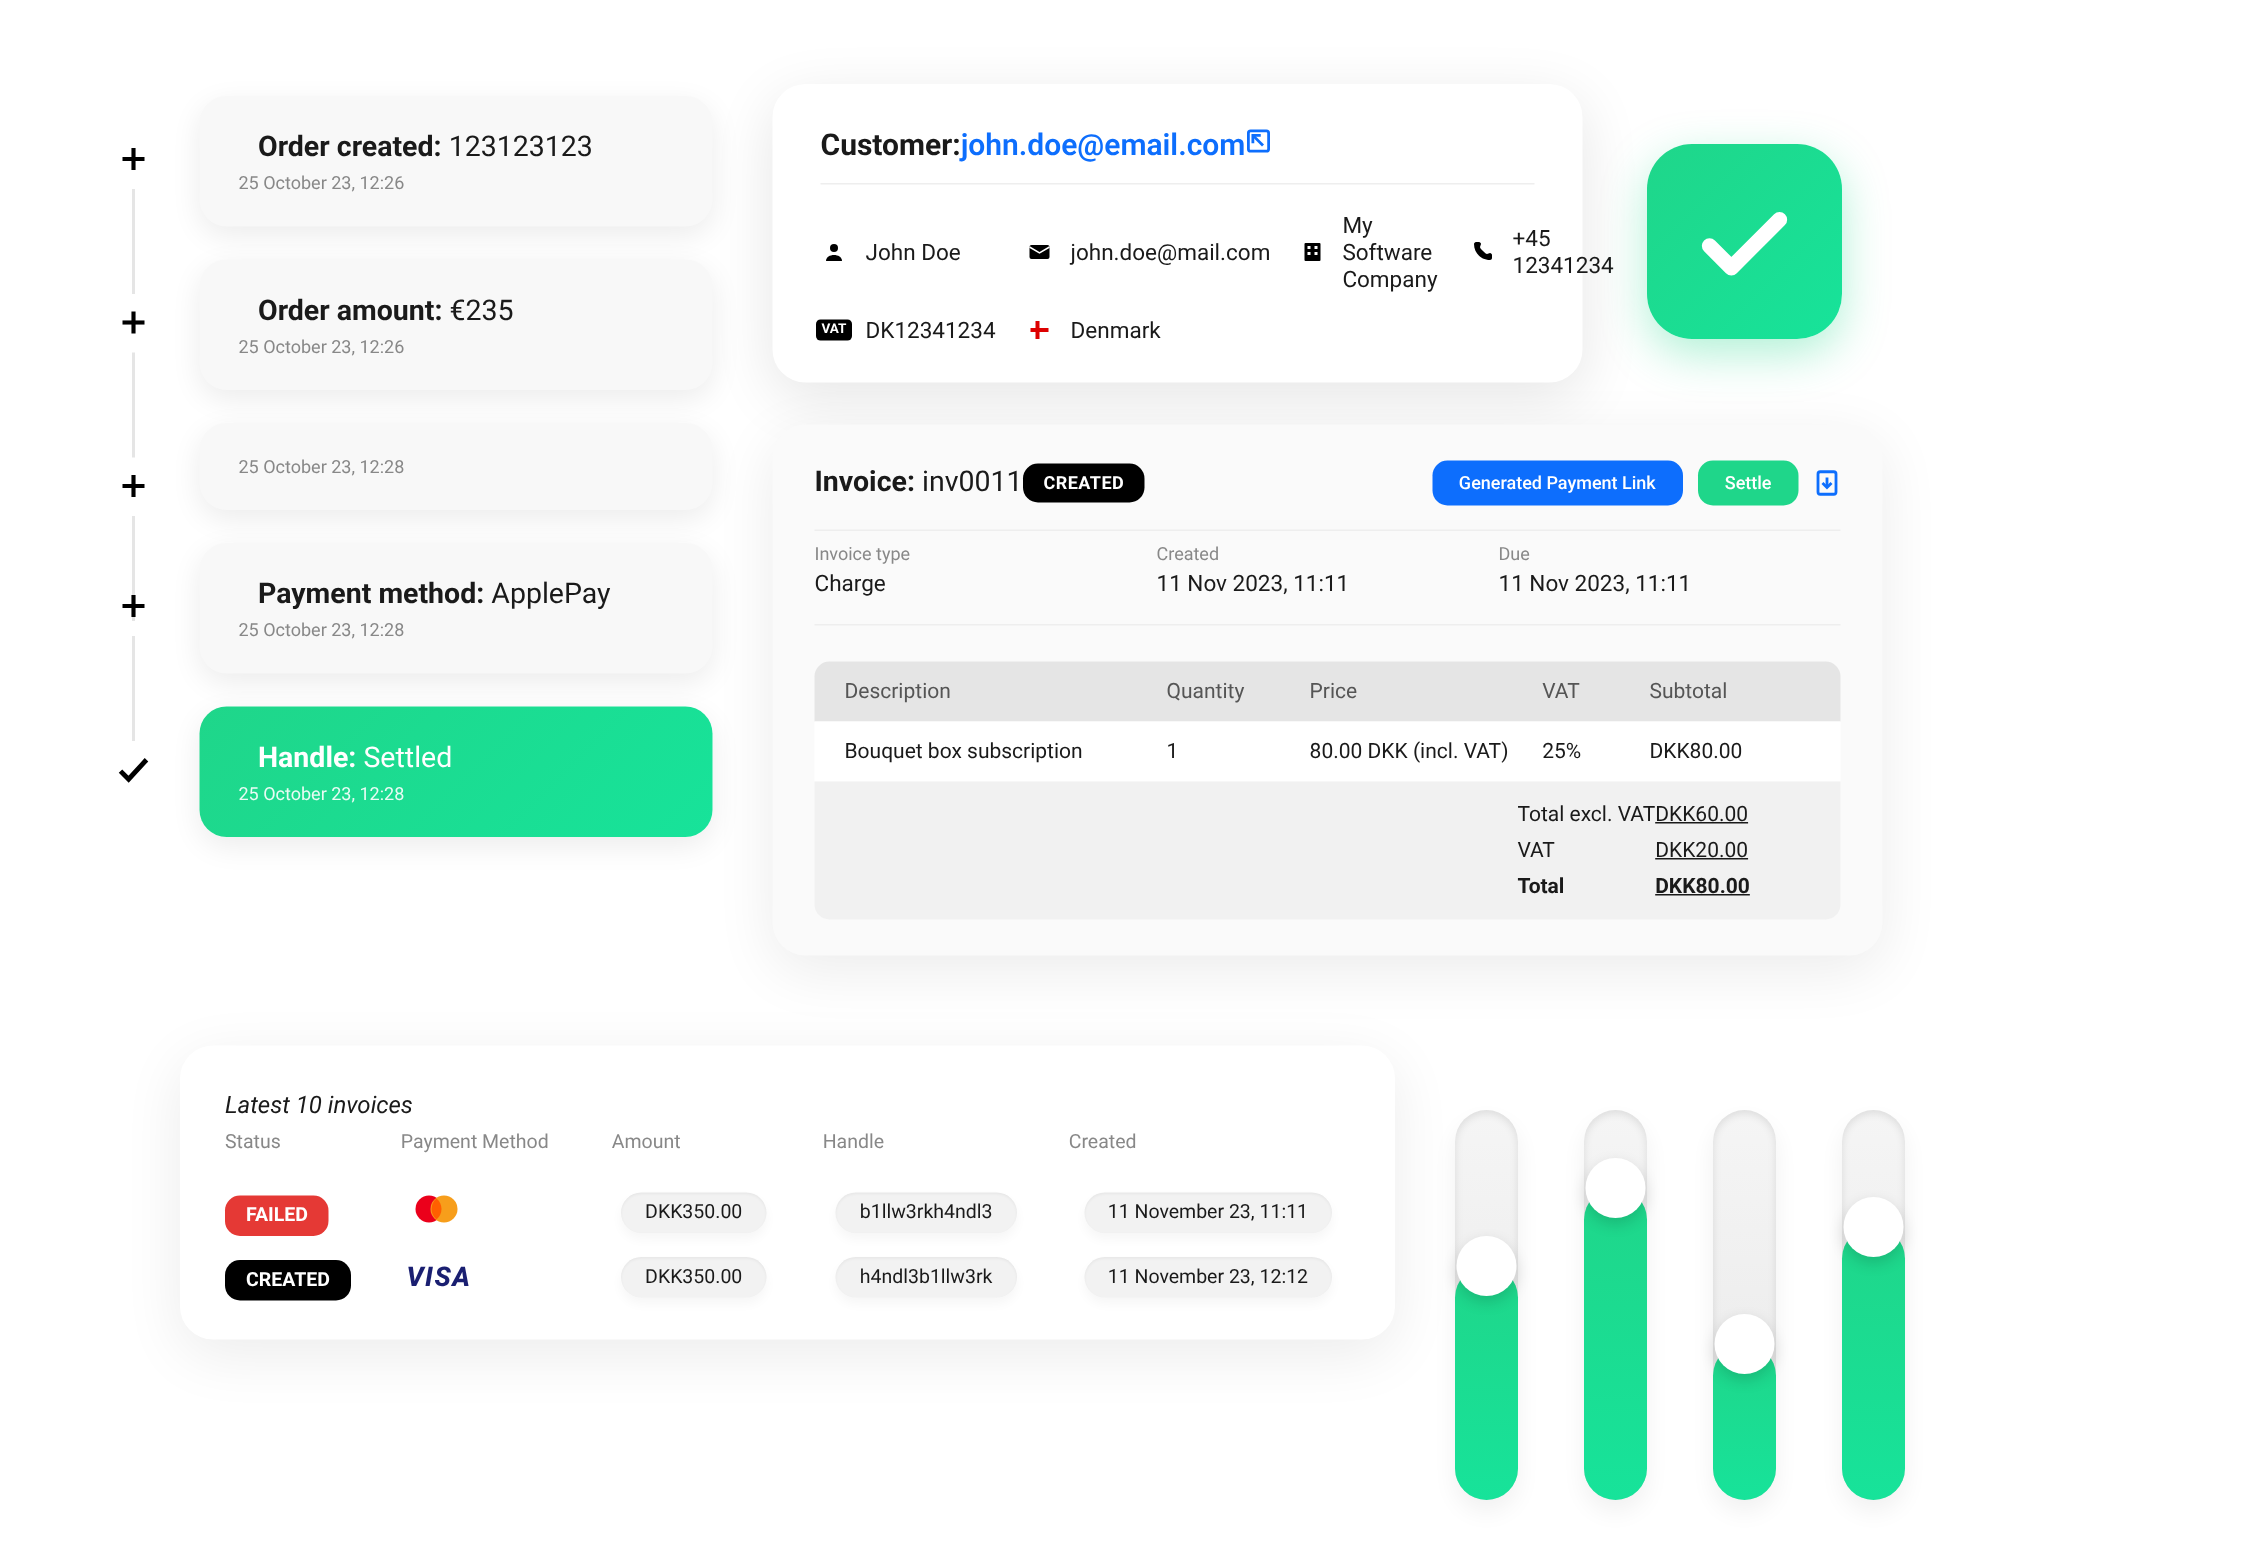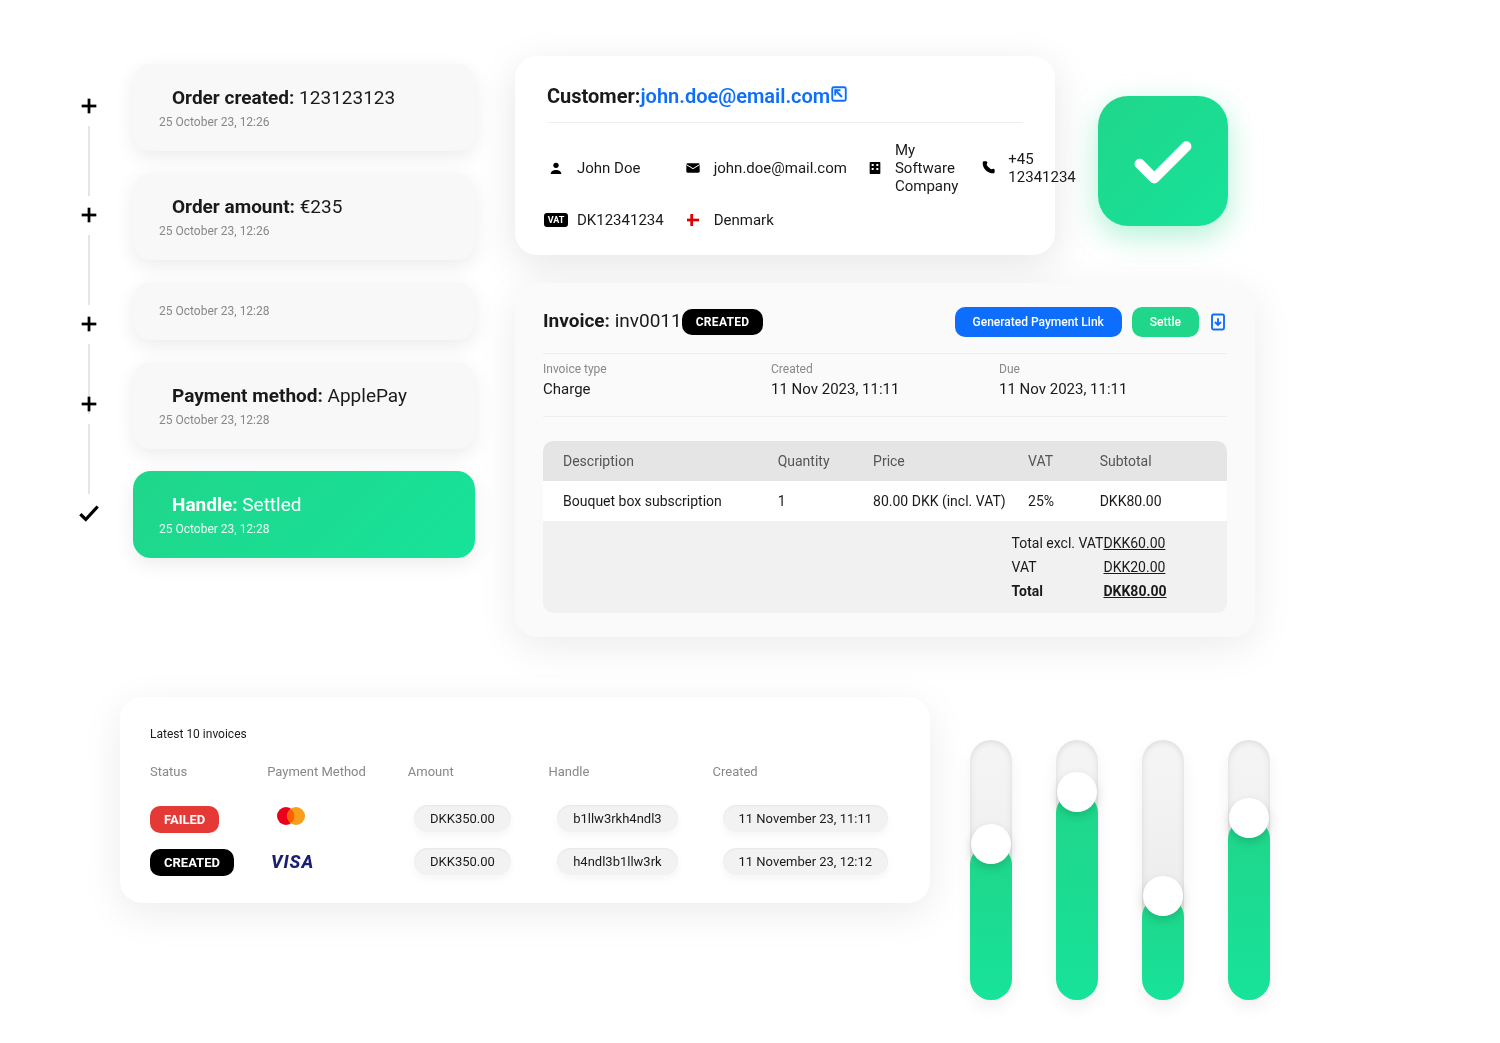--- a/index.html
+++ b/index.html
@@ -55,21 +55,21 @@
 .invoice-table .thead, .invoice-table .trow { display:grid; grid-template-columns:1.8fr 0.8fr 1.3fr 0.6fr 0.9fr; padding:12px 20px; font-size:14px; }
 .invoice-table .thead { background:#e5e5e5; border-radius:10px 10px 0 0; color:#555;}
 .invoice-table .trow { background:#fff; }
 .invoice-totals { background:#f1f1f1; border-radius:0 0 10px 10px; padding:14px 20px; display:grid; grid-template-columns:1.8fr 0.8fr 1.3fr 0.6fr 0.9fr; }
 .totals-labels { grid-column:4; display:flex; flex-direction:column; gap:8px; font-size:14px; white-space:nowrap;}
 .totals-values { grid-column:5; display:flex; flex-direction:column; gap:8px; font-size:14px;text-decoration:underline; }
 .totals-labels .bold, .totals-values .bold { font-weight:700; }
 
 
 .latest-card { position:absolute; left:120px; top:697px; width:810px; background:#fff; border-radius:22px; box-shadow:0 10px 40px rgba(0,0,0,0.08); padding:30px 30px 20px; }
-.latest-title { font-size:12px; font-weight:400; margin-bottom:17px; }
+.latest-title { font-size:16px; font-weight:400; margin-bottom:2px;font-style:italic; }
 .latest-head { display:grid; grid-template-columns:1fr 1.2fr 1.2fr 1.4fr 1.6fr; font-size:13px; color:#888; padding:6px 0 16px; border-bottom:1px solid transparent;}
 .latest-row { display:grid; grid-template-columns:1fr 1.2fr 1.2fr 1.4fr 1.6fr; align-items:center; padding:8px 0; gap:10px;}
 .pill { display:inline-flex; align-items:center; justify-content:center; padding:6px 16px; border-radius:999px; font-size:13px; background:#f2f2f2; box-shadow:inset 0 1px 2px rgba(0,0,0,0.05), 0 4px 8px rgba(0,0,0,0.04);}
 .status-failed { background:#e53935; color:#fff; font-weight:700; border-radius:10px; padding:6px 14px; font-size:13px;}
 .status-created { background:#000; color:#fff; font-weight:700; border-radius:10px; padding:6px 14px; font-size:13px;}
 .visa-logo { font-weight:800; font-style:italic; color:#1a1f71; font-size:18px; letter-spacing:1px;}
 
 
 .sliders { position:absolute; left:970px; top:710px; display:flex; gap:44px; align-items:flex-end; height:290px;}
 .slider { width:42px; height:260px; border-radius:22px; background:linear-gradient(180deg,#f5f5f5,#e8e8e8); position:relative; box-shadow:inset 0 2px 6px rgba(0,0,0,0.1), 0 8px 16px rgba(0,0,0,0.06);}

